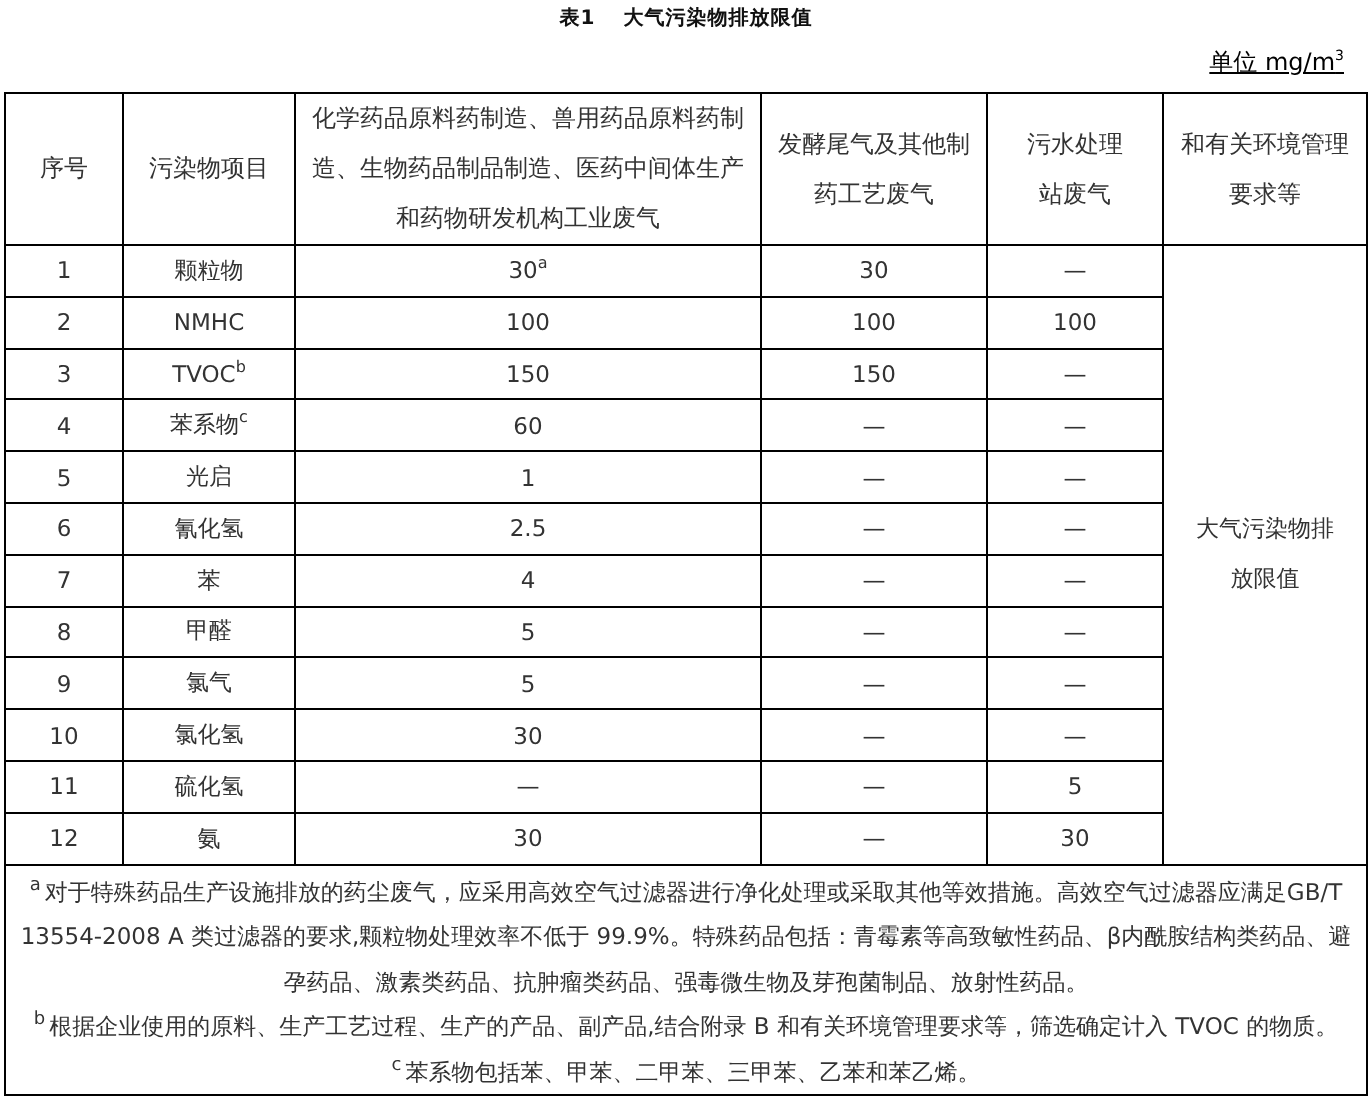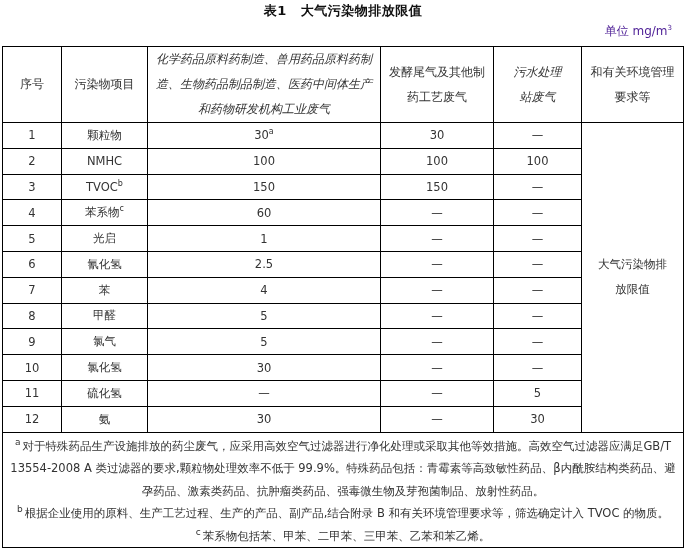--- a/index.html
+++ b/index.html
@@ -1,21 +1,21 @@
 <!DOCTYPE html>
 <html><head>
 <meta charset="utf-8">
 <style>
   html, body { margin: 0; padding: 0; background: #ffffff; }
   body { width: 686px; height: 559px; position: relative; overflow: hidden;
          font-family: "DejaVu Sans", "Liberation Sans", sans-serif; color: #333; }
   .title { position: absolute; top: 2px; left: 0; width: 686px; text-align: center;
-           font-size: 13px; font-weight: bold; color: #111; letter-spacing: 0.5px; }
+           font-size: 10px; font-weight: bold; color: #111; letter-spacing: 0.5px; }
   .title .num { margin-right: 14px; }
-  .unit { position: absolute; top: 23px; right: 14px; font-size: 12px; color: #4c1d95; }
+  .unit { position: absolute; top: 23px; right: 14px; font-size: 12px; color: #000000; text-decoration: underline; }
   .unit sup { font-size: 7px; }
   table.main { position: absolute; top: 46px; left: 2px; width: 681px;
                border-collapse: collapse; table-layout: fixed; font-size: 11.5px; }
   table.main td, table.main th { border: 1px solid #000; text-align: center; vertical-align: middle;
                padding: 0; font-weight: normal; color: #333; }
   table.main thead th { height: 74px; line-height: 25px; font-size: 12px; }
   table.main tbody td { height: 24.8px; }
   .sup { font-size: 8px; vertical-align: super; line-height: 0; }
   .notes td { text-align: center; padding: 2px 4px 0 4px !important; font-size: 11.5px;
               line-height: 22.5px; height: auto !important; color: #222; }
@@ -38,23 +38,23 @@
       <col style="width:86px">
       <col style="width:233px">
     <col style="width:113px">
       <col style="width:88px">
       <col style="width:102px">
   </colgroup>
   <thead>
     <tr>
       <th>序号</th>
       <th>污染物项目</th>
-      <th style="padding:0 4px;font-style:italic;">化学药品原料药制造、兽用药品原料药制造、生物药品制品制造、医药中间体生产和药物研发机构工业废气</th>
+      <th style="padding:0 4px;">化学药品原料药制造、兽用药品原料药制造、生物药品制品制造、医药中间体生产和药物研发机构工业废气</th>
       <th style="padding:0 6px;">发酵尾气及其他制药工艺废气</th>
-      <th style="padding:0 14px;font-style:italic;">污水处理站废气</th>
+      <th style="padding:0 14px;">污水处理站废气</th>
       <th style="padding:0 6px;">和有关环境管理要求等</th>
     </tr>
   </thead>
   <tbody id="tbody">
       <tr>
         <td><span>1</span></td>
         <td><span>颗粒物</span><span class="sup"></span></td>
         <td><span>30</span><span class="sup">a</span></td>
         <td><span>30</span></td>
         <td><span>—</span></td>

